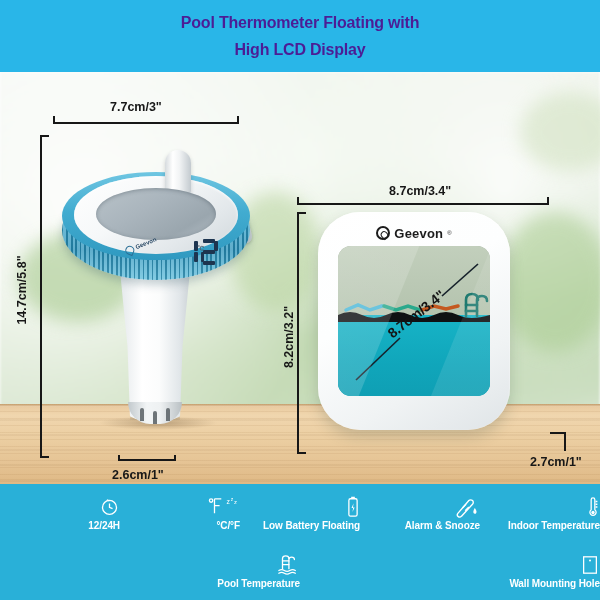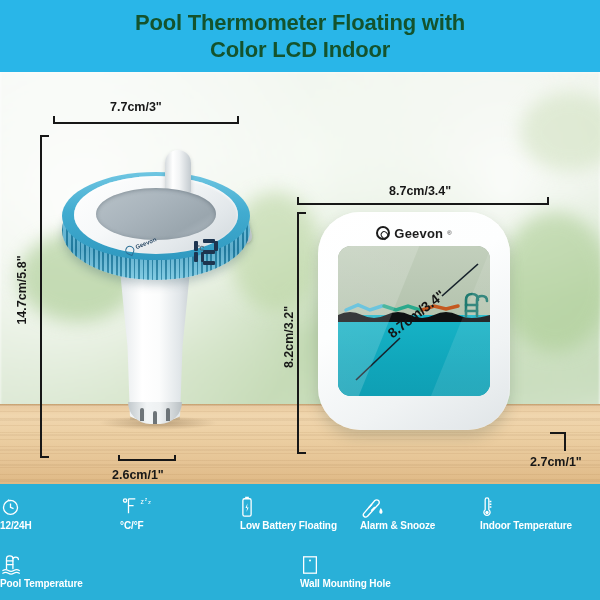--- a/index.html
+++ b/index.html
@@ -12,21 +12,21 @@
   #page { position:absolute; inset:0; width:600px; height:600px; overflow:hidden; }
 
   
   .header {
     position:absolute; left:0; top:0; width:600px; height:72px;
     background:#29b6e8;
     display:flex; flex-direction:column; align-items:center; justify-content:center;
     z-index:30;
   }
   .header-line {
-    color:#14532d; font-weight:bold; font-size:22px; line-height:27px;
+    color:#4c1d95; font-weight:bold; font-size:16px; line-height:27px;
     letter-spacing:-0.2px; text-align:center; white-space:nowrap;
   }
 
   
   .scene { position:absolute; left:0; top:72px; width:600px; height:412px; overflow:hidden; }
   .bg-blur {
     position:absolute; inset:0;
     background:
       radial-gradient(circle at 14% 34%, rgba(255,255,255,0.92) 0%, rgba(255,255,255,0.55) 22%, rgba(255,255,255,0) 45%),
       radial-gradient(circle at 52% 20%, rgba(245,250,243,0.9) 0%, rgba(255,255,255,0) 40%),
@@ -209,35 +209,35 @@
   .dim-bar { position:absolute; background:#171717; z-index:11; }
 
   
   .features {
     position:absolute; left:0; top:484px; width:600px; height:116px;
     background:#29b0d8; z-index:20;
     display:flex; flex-direction:column;
   }
   .feat-row { display:flex; flex:1; align-items:center; }
   .feat-cell {
-    flex:1; display:flex; flex-direction:column; align-items:flex-start; justify-content:center; gap:2px;
+    flex:1; display:flex; flex-direction:column; align-items:flex-end; justify-content:center; gap:2px;
   }
   .feat-icon { height:22px; display:flex; align-items:center; justify-content:center; }
   .feat-label {
     color:#ffffff; font-size:10px; font-weight:bold; white-space:nowrap; letter-spacing:-0.1px;
   }
 </style>
 </head>
 <body>
 
 <div id="page">
 
   <div class="header">
     <div class="header-line">Pool Thermometer Floating with</div>
-    <div class="header-line">Color LCD Indoor</div>
+    <div class="header-line">High LCD Display</div>
   </div>
 
   <div class="scene">
     <div class="bg-blur"></div>
     <div class="bg-leaf" style="left:18px;top:160px;width:120px;height:90px;background:#9fc584;"></div>
     <div class="bg-leaf" style="left:230px;top:120px;width:90px;height:120px;background:#b7d39c;"></div>
     <div class="bg-leaf" style="left:500px;top:140px;width:110px;height:140px;background:#a8cb8e;"></div>
     <div class="bg-leaf" style="left:520px;top:20px;width:100px;height:80px;background:#cfe0bd;"></div>
   </div>
 

